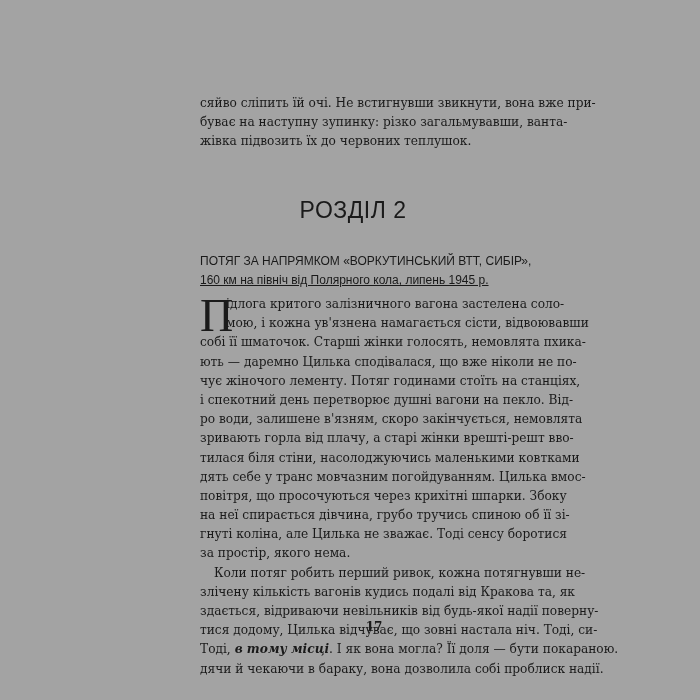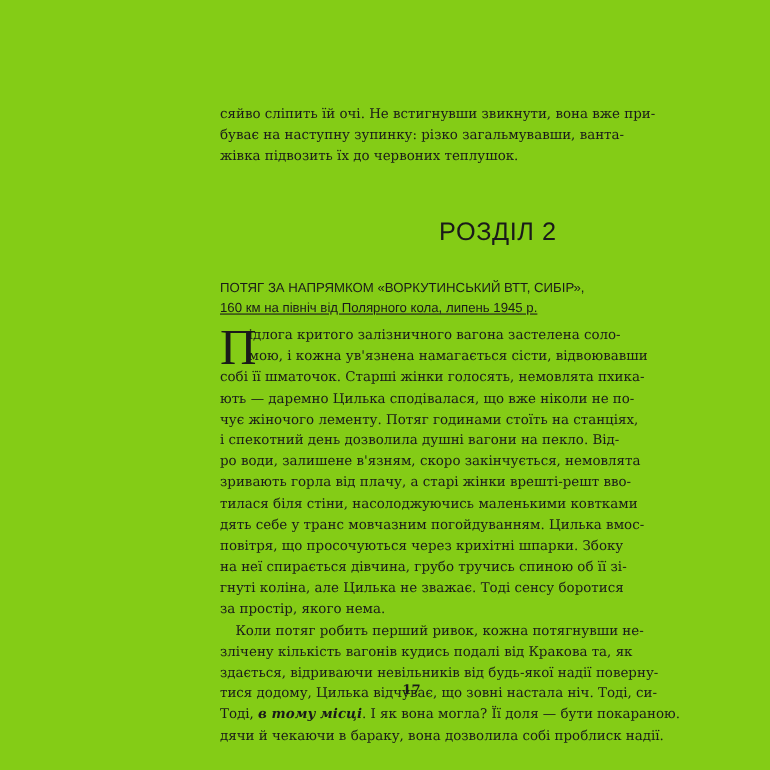--- a/index.html
+++ b/index.html
@@ -1,29 +1,29 @@
 <!DOCTYPE html>
 <html><head>
 <meta charset="utf-8">
 <style>
   html, body { margin: 0; padding: 0; background: #ffffff; }
   body { width: 700px; height: 700px; position: relative; overflow: hidden; }
-  .page { position: absolute; left: 0; top: 0; width: 700px; height: 700px; background: #84cc16; }
+  .page { position: absolute; left: 0; top: 0; width: 700px; height: 700px; background: #a3a3a3; }
   .textblock {
     position: absolute; left: 200px; width: 306px;
     font-family: "DejaVu Serif", serif;
     font-size: 12.2px; line-height: 19.2px; color: #1a1a1a;
     text-align: justify; hyphens: manual;
   }
   .line { display: block; text-align: justify; text-align-last: justify; white-space: nowrap; height: 19.2px; }
   .line.last { text-align-last: left; }
   .top { top: 94px; }
   .chapter-title {
     position: absolute; left: 200px; width: 306px; top: 197px;
-    text-align: right; font-family: "Liberation Sans", sans-serif;
+    text-align: center; font-family: "Liberation Sans", sans-serif;
     font-size: 23px; color: #1a1a1a; letter-spacing: 0.5px;
   }
   .subtitle {
     position: absolute; left: 200px; width: 306px; top: 252px;
     font-family: "Liberation Sans", sans-serif; font-size: 12px;
     line-height: 19px; color: #1a1a1a;
   }
   .subtitle .line { text-align: justify; text-align-last: justify; }
   .subtitle .line.last { text-align-last: left; text-decoration: underline; }
   .body { top: 295px; }
@@ -58,21 +58,21 @@
     <span class="line last">160 км на північ від Полярного кола, липень 1945 р.</span>
   </div>
 
   <div class="textblock body">
     <span class="dropcap">П</span>
     <span class="line indent-dc">ідлога критого залізничного вагона застелена соло-</span>
     <span class="line indent-dc">мою, і кожна ув'язнена намагається сісти, відвоювавши</span>
     <span class="line">собі її шматочок. Старші жінки голосять, немовлята пхика-</span>
     <span class="line">ють — даремно Цилька сподівалася, що вже ніколи не по-</span>
     <span class="line">чує жіночого лементу. Потяг годинами стоїть на станціях,</span>
-    <span class="line">і спекотний день дозволила душні вагони на пекло. Від-</span>
+    <span class="line">і спекотний день перетворює душні вагони на пекло. Від-</span>
     <span class="line">ро води, залишене в'язням, скоро закінчується, немовлята</span>
     <span class="line">зривають горла від плачу, а старі жінки врешті-решт вво-</span>
     <span class="line">тилася біля стіни, насолоджуючись маленькими ковтками</span>
     <span class="line">дять себе у транс мовчазним погойдуванням. Цилька вмос-</span>
     <span class="line">повітря, що просочуються через крихітні шпарки. Збоку</span>
     <span class="line">на неї спирається дівчина, грубо тручись спиною об її зі-</span>
     <span class="line">гнуті коліна, але Цилька не зважає. Тоді сенсу боротися</span>
     <span class="line last">за простір, якого нема.</span>
 
     <span class="line indent">Коли потяг робить перший ривок, кожна потягнувши не-</span>

